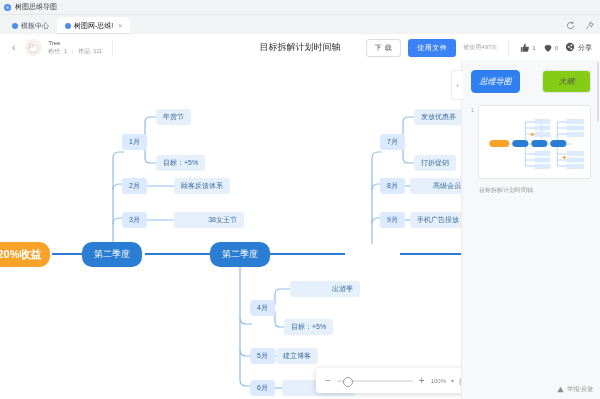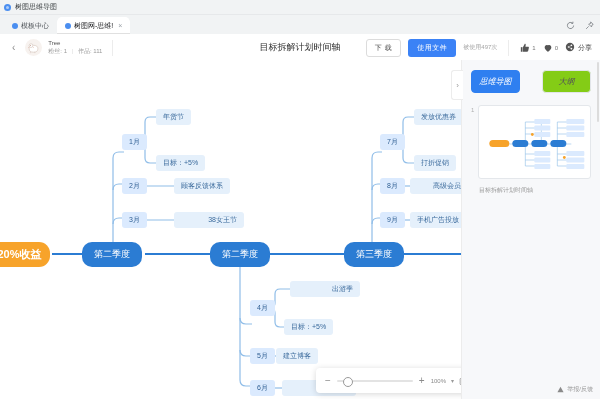--- a/index.html
+++ b/index.html
@@ -229,21 +229,20 @@
         <path d="M392 126 H412"></path>
 
         <path d="M392 160 H412"></path>
       </g>
     </svg>
 
     <div class="node n-root" style="left:-18px;top:182px;">+20%收益</div>
 
     <div class="node n-q" style="left:82px;top:182px;">第二季度</div>
     <div class="node n-q" style="left:210px;top:182px;">第二季度</div>
-    <div class="node n-q" style="left:344px;top:182px;">第三季度</div>
 
     <div class="node n-m" style="left:122px;top:74px;">1月</div>
     <div class="node n-m" style="left:122px;top:118px;">2月</div>
     <div class="node n-m" style="left:122px;top:152px;">3月</div>
     <div class="node n-leaf" style="left:156px;top:49px;">年货节</div>
     <div class="node n-leaf" style="left:156px;top:95px;">目标：+5%</div>
     <div class="node n-leaf" style="left:174px;top:118px;">顾客反馈体系</div>
     <div class="node n-leaf" style="left:174px;top:152px;width:56px;justify-content:flex-end;">38女王节</div>
 
     <div class="node n-m" style="left:250px;top:240px;">4月</div>

